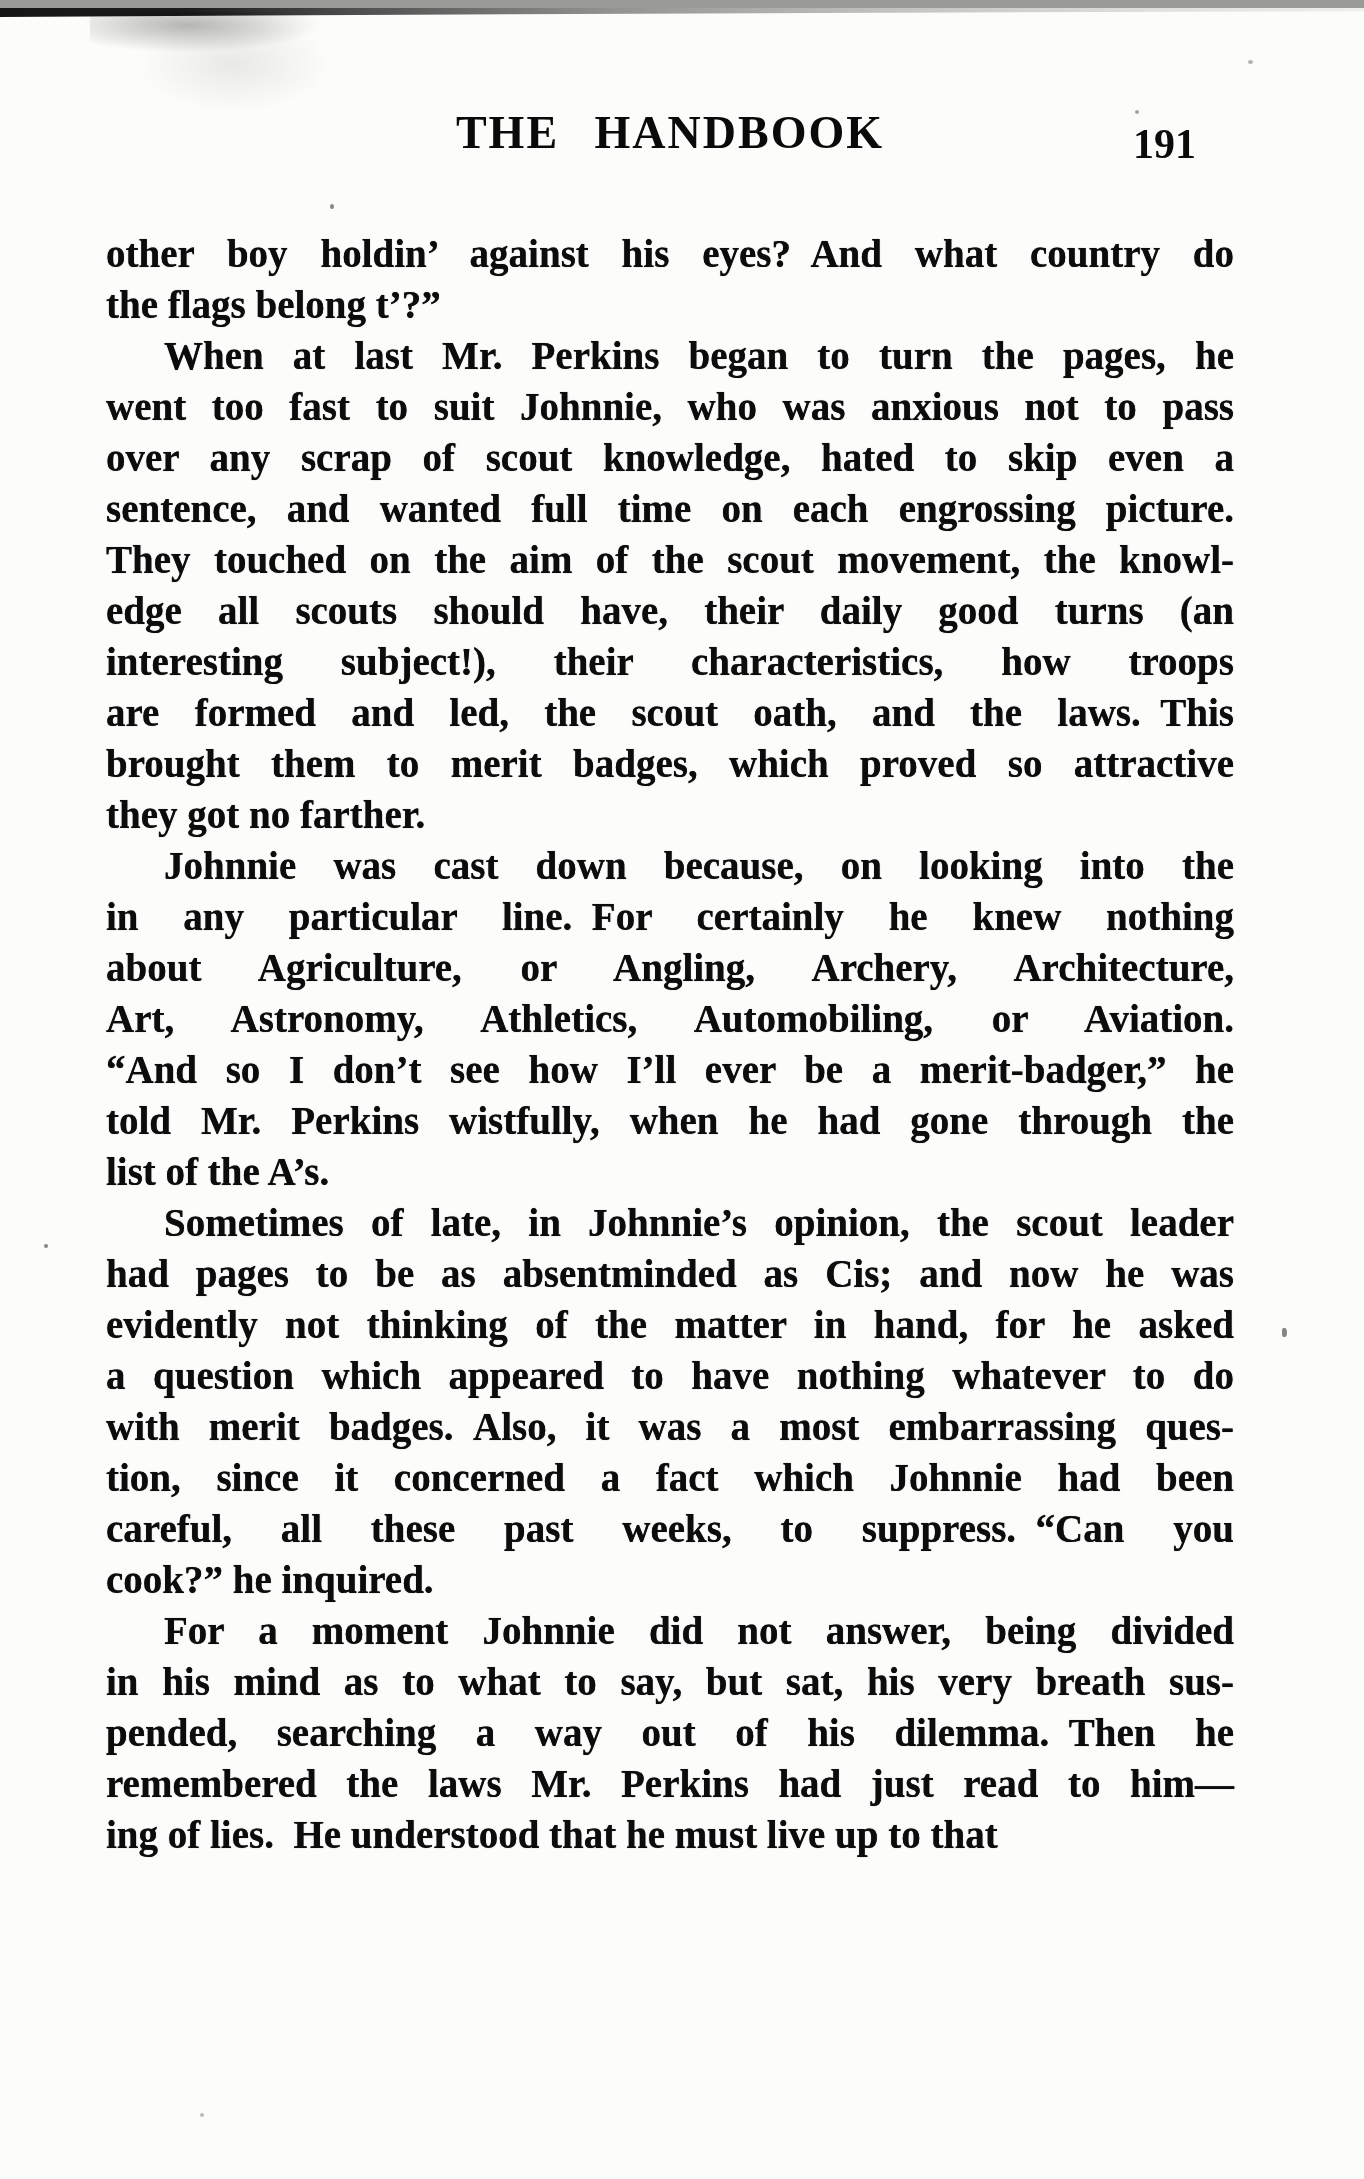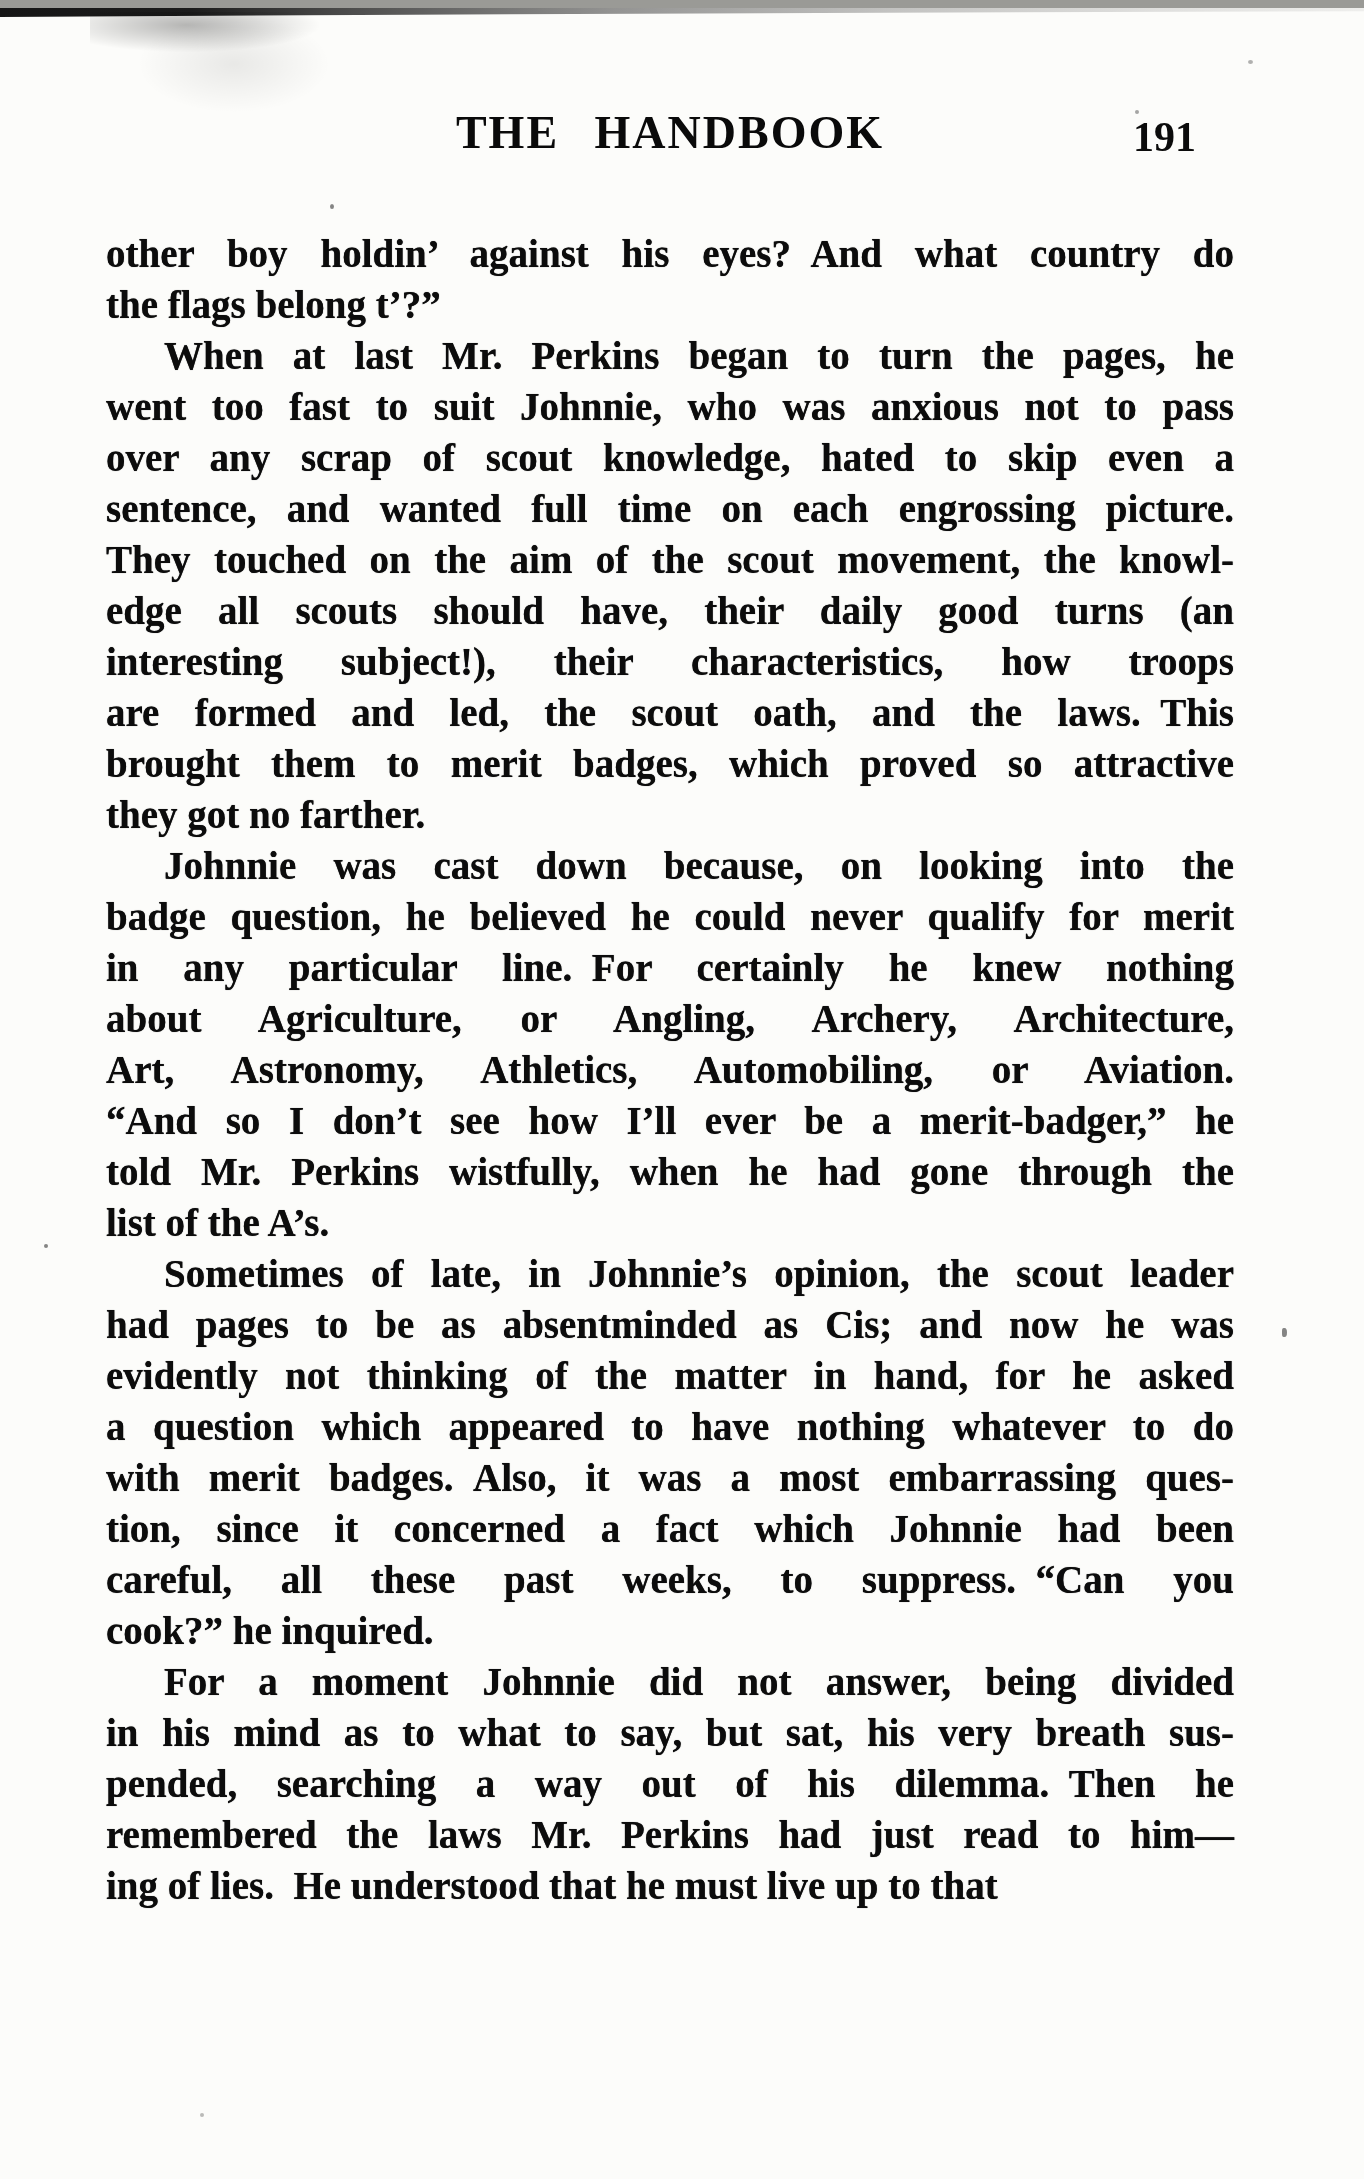--- a/index.html
+++ b/index.html
@@ -50,21 +50,21 @@
   .header-title {
     text-align: center;
     font-size: 46px;
     font-weight: bold;
     letter-spacing: 2px;
     word-spacing: 22px;
     color: #0a0a0a;
   }
   .page-number {
     position: absolute;
-    right: 38px; top: 7px;
+    right: 38px; top: 14px;
     font-size: 42px;
     font-weight: bold;
   }
 
   .page-body {
     position: absolute;
     left: 106px; top: 220px;
     width: 1128px;
   }
   .line {
@@ -111,21 +111,20 @@
         <div class="line">sentence, and wanted full time on each engrossing picture.</div>
         <div class="line">They touched on the aim of the scout movement, the knowl-</div>
         <div class="line">edge all scouts should have, their daily good turns (an</div>
         <div class="line">interesting subject!), their characteristics, how troops</div>
         <div class="line">are formed and led, the scout oath, and the laws. This</div>
         <div class="line">brought them to merit badges, which proved so attractive</div>
         <div class="line last">they got no farther.</div>
       </div>
       <div>
         <div class="line indent">Johnnie was cast down because, on looking into the</div>
-        <div class="line">badge question, he believed he could never qualify for merit</div>
         <div class="line">in any particular line. For certainly he knew nothing</div>
         <div class="line">about Agriculture, or Angling, Archery, Architecture,</div>
         <div class="line">Art, Astronomy, Athletics, Automobiling, or Aviation.</div>
         <div class="line">“And so I don’t see how I’ll ever be a merit-badger,” he</div>
         <div class="line">told Mr. Perkins wistfully, when he had gone through the</div>
         <div class="line last">list of the A’s.</div>
       </div>
       <div>
         <div class="line indent">Sometimes of late, in Johnnie’s opinion, the scout leader</div>
         <div class="line">had pages to be as absentminded as Cis; and now he was</div>

